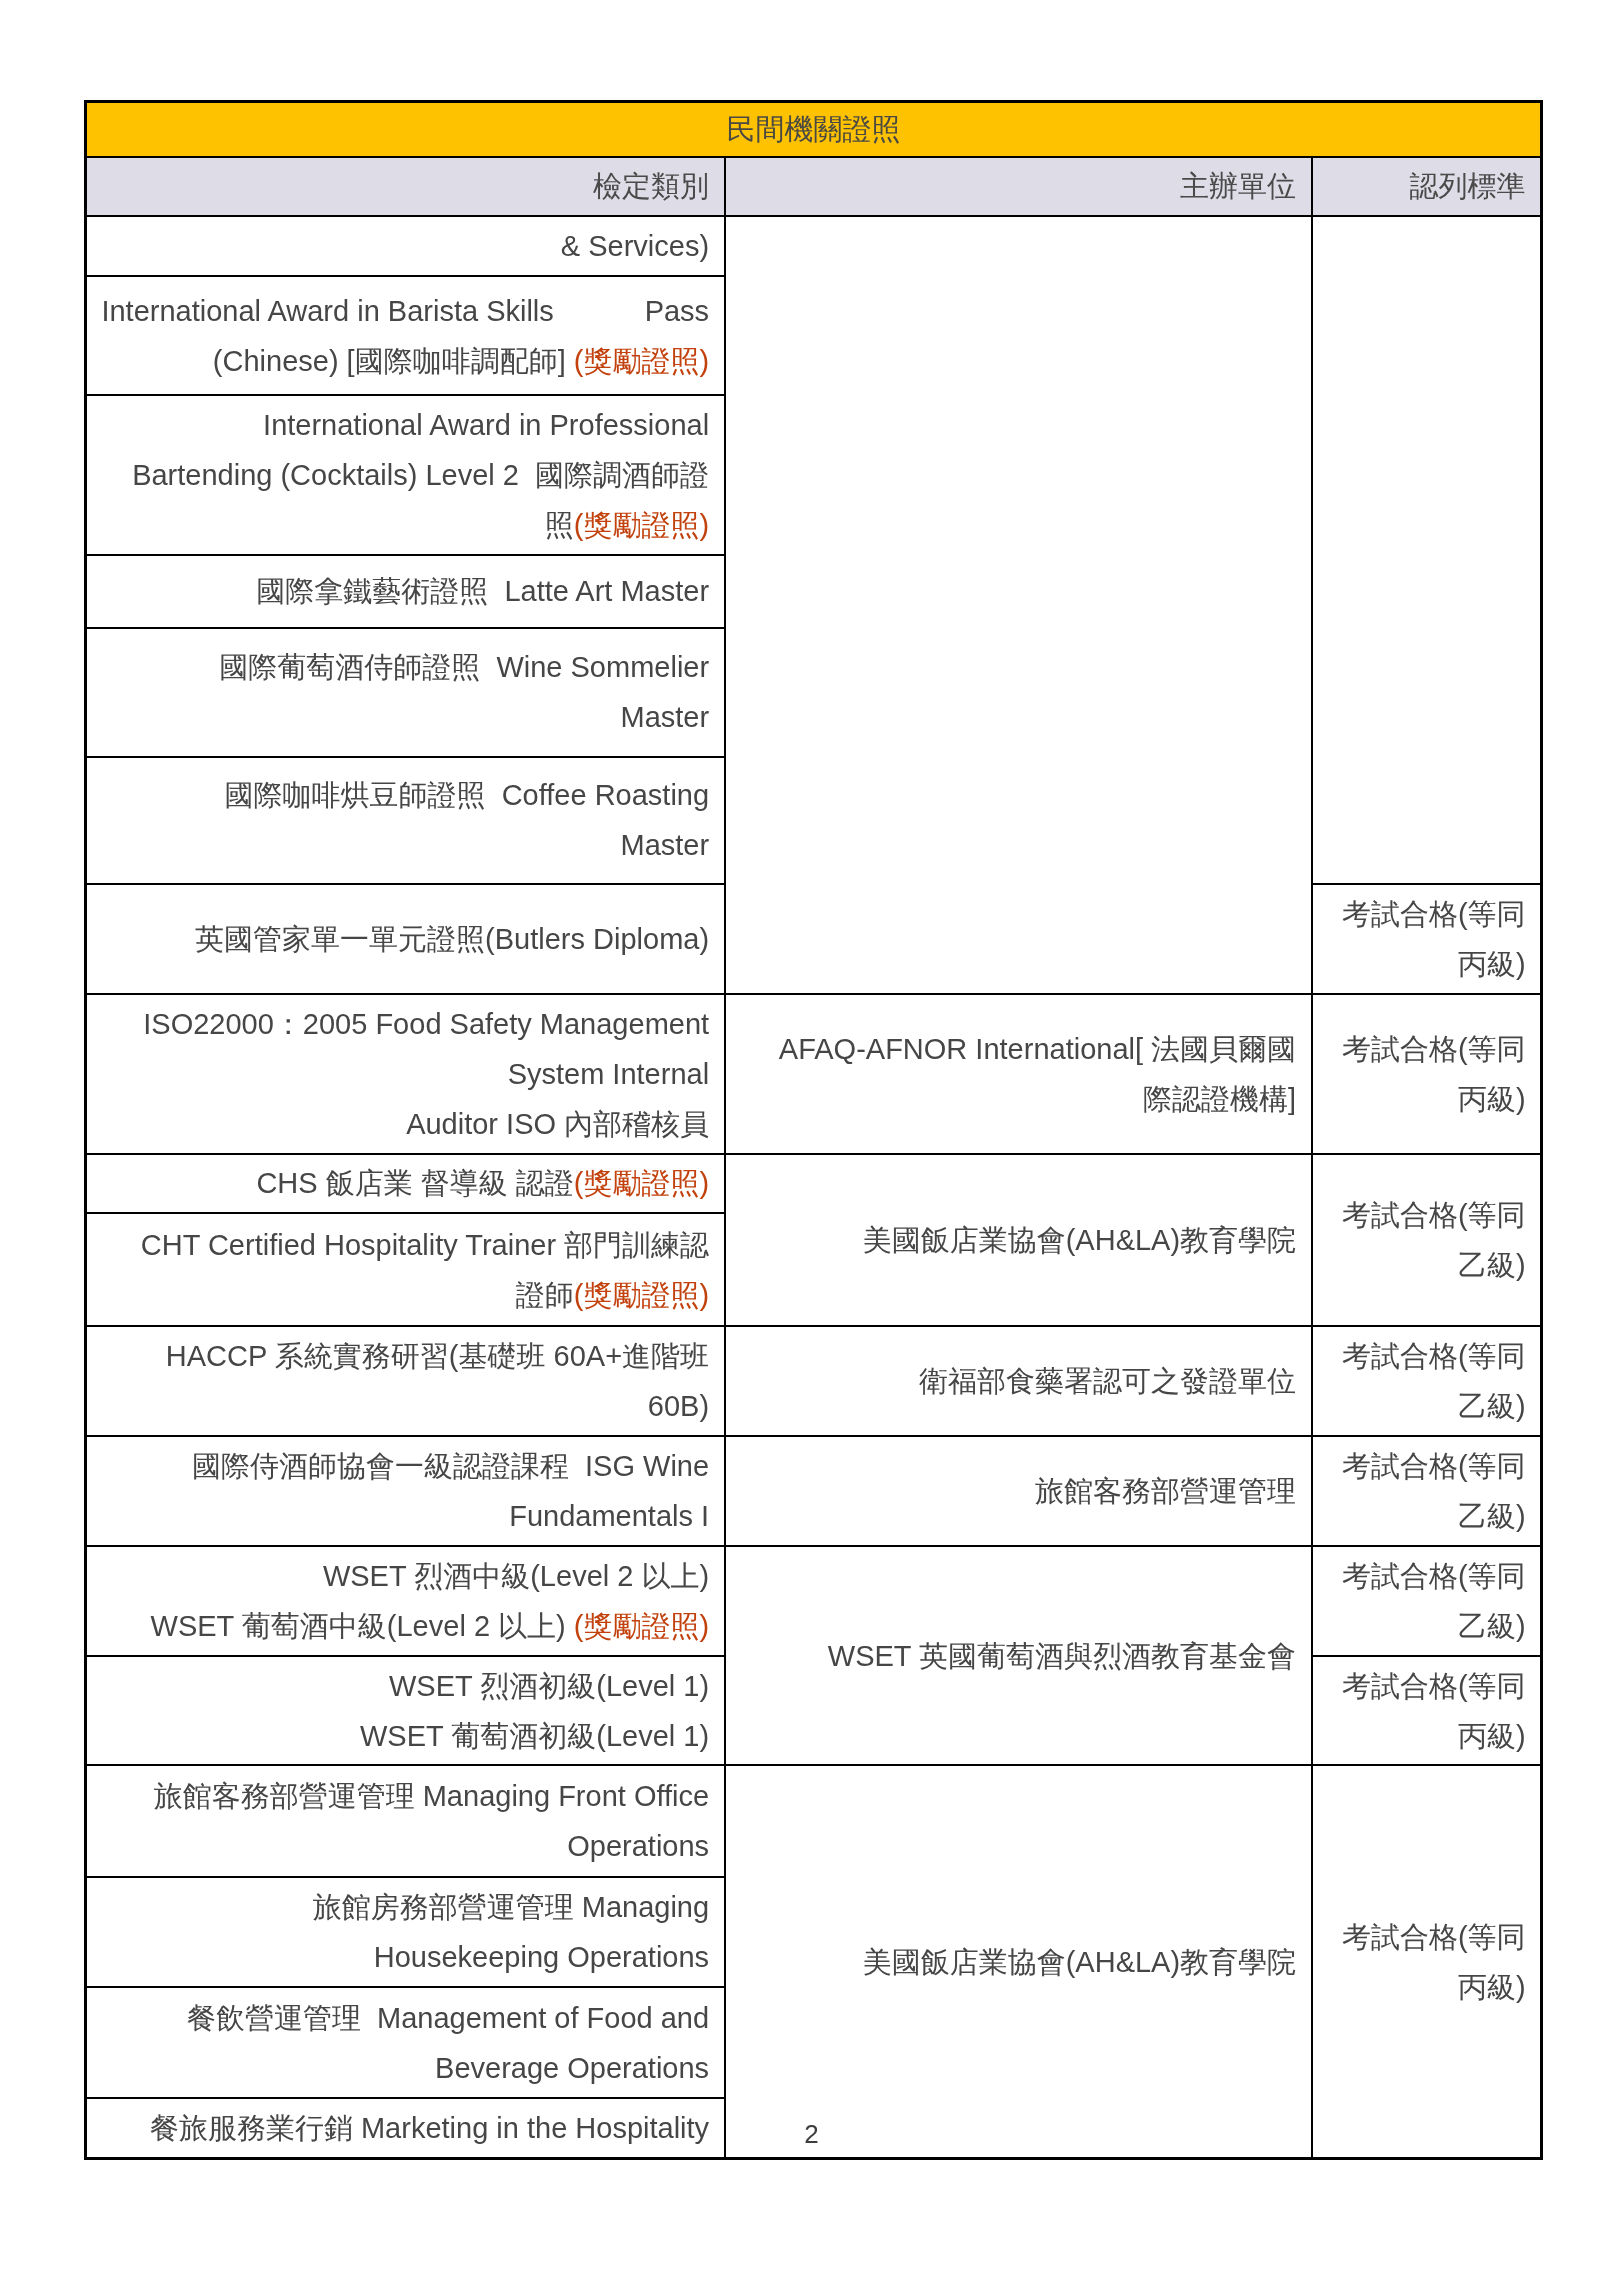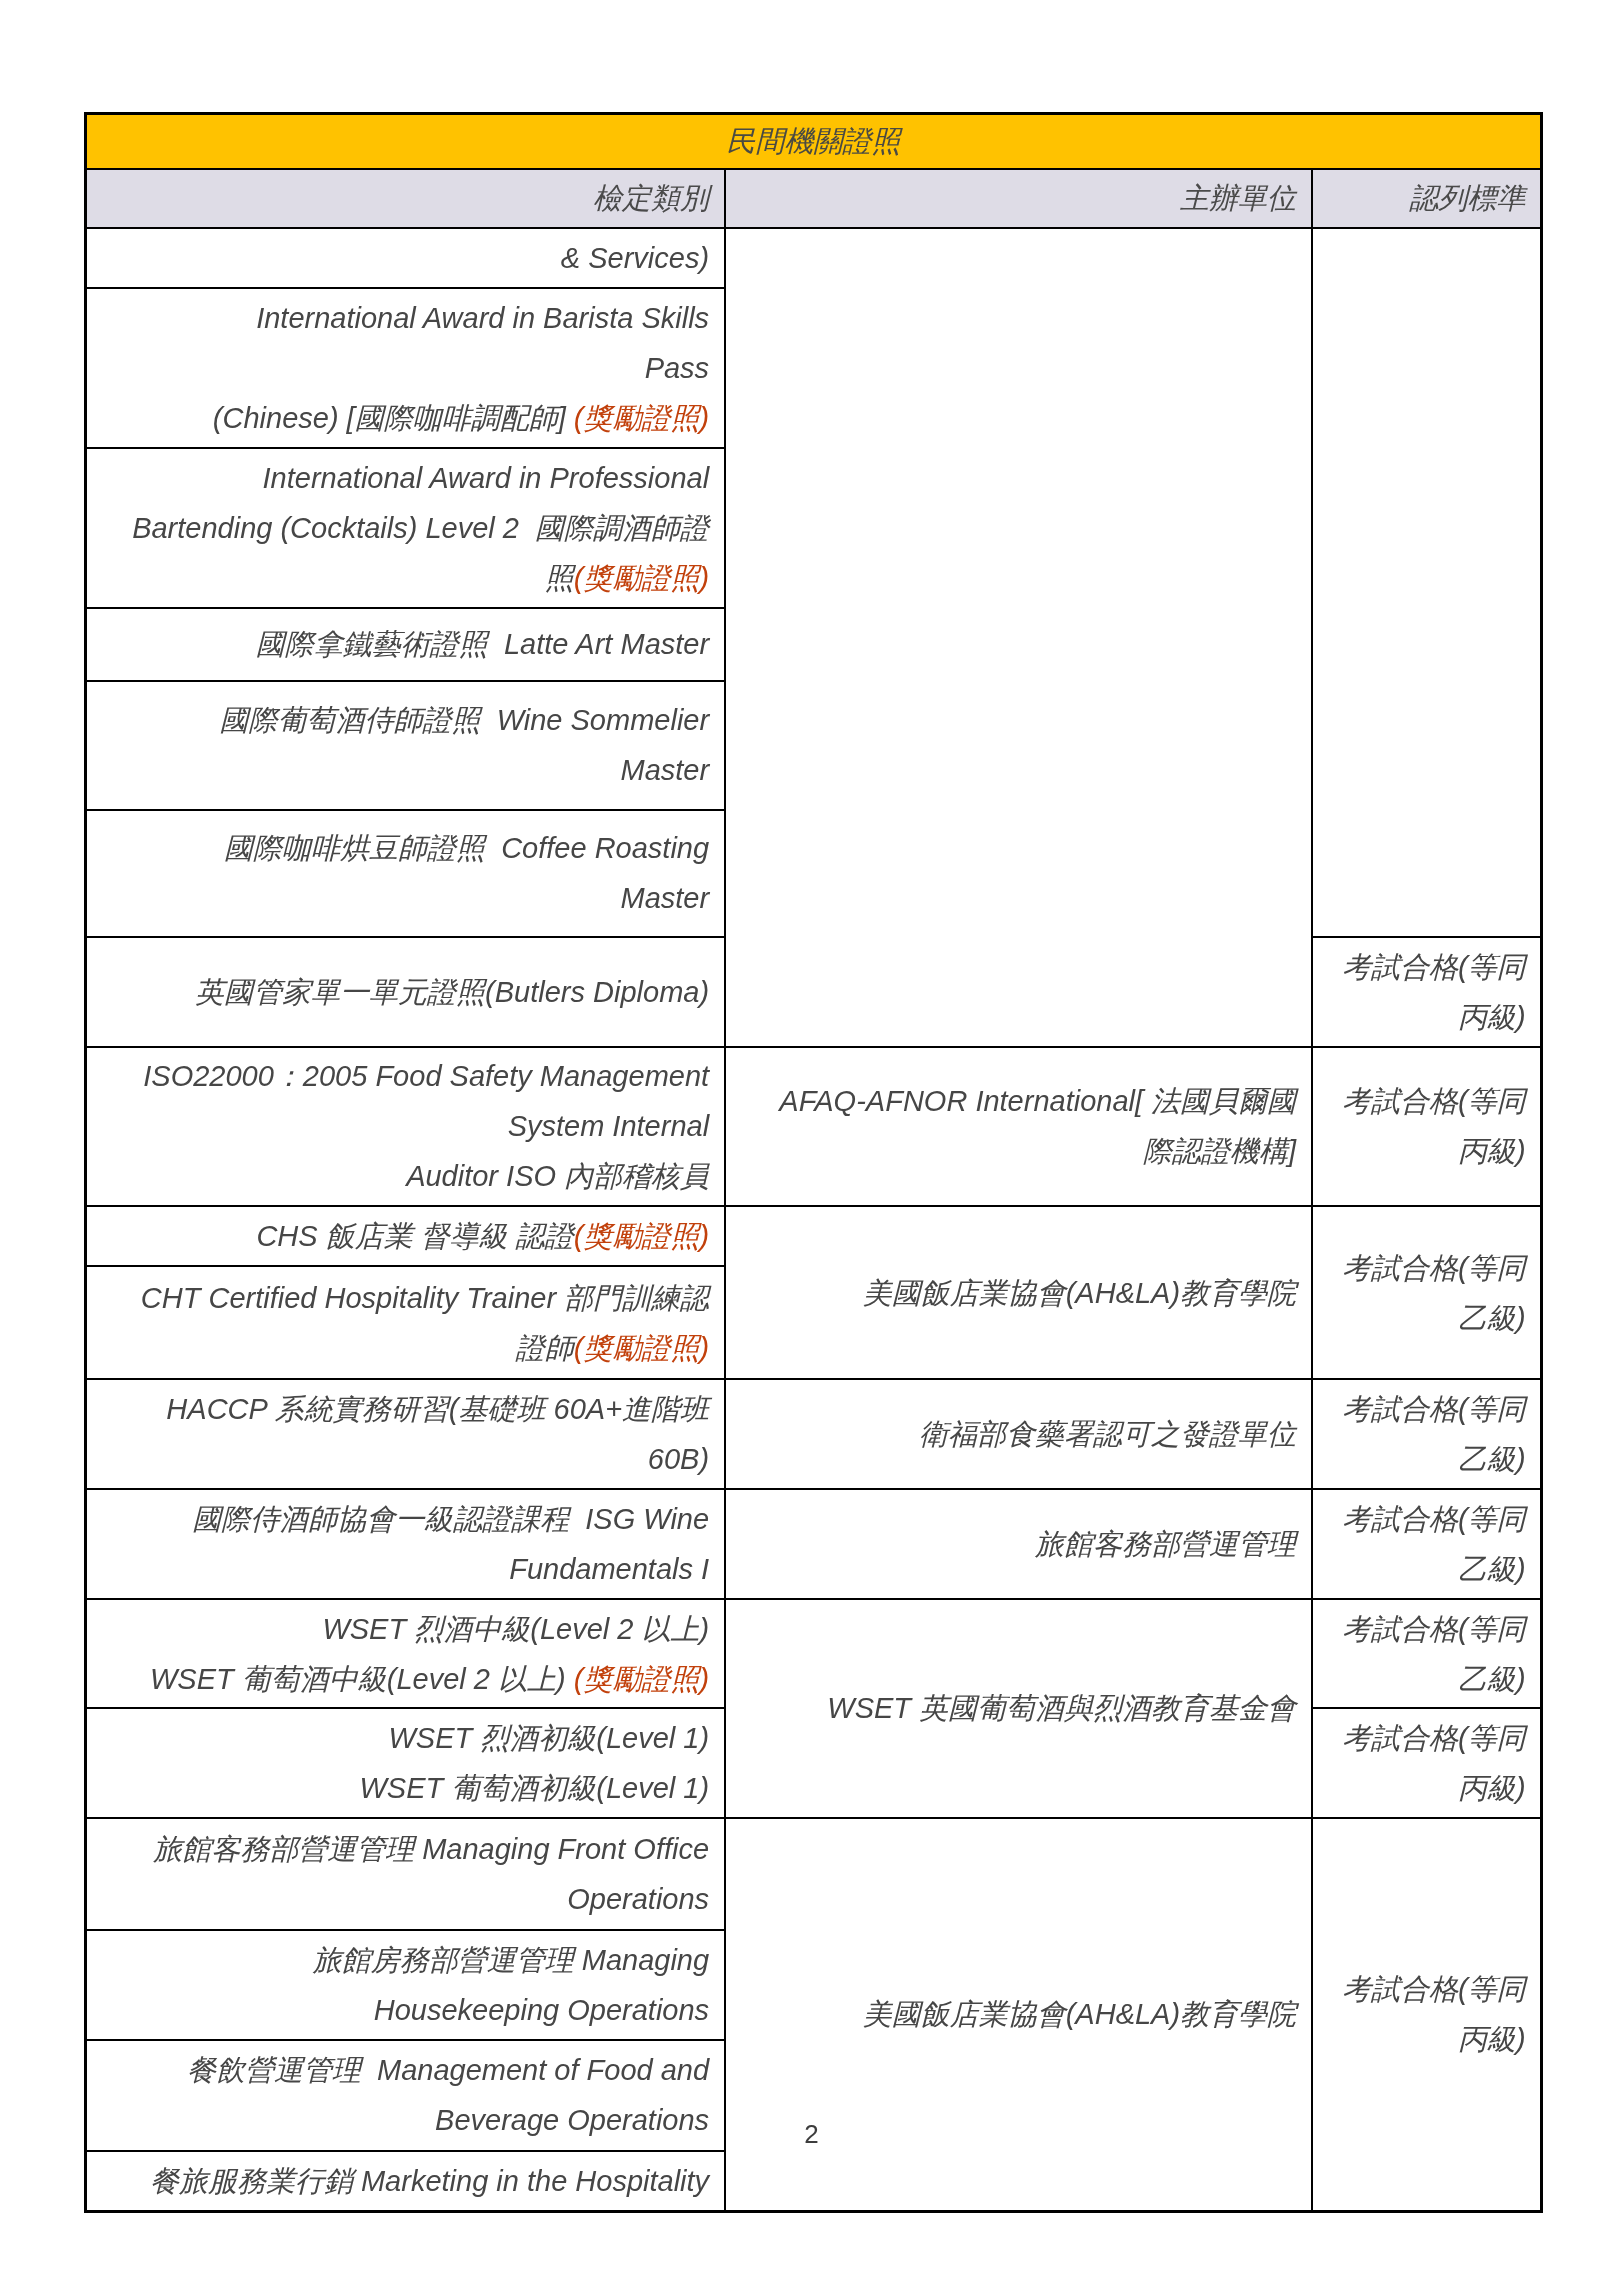--- a/index.html
+++ b/index.html
@@ -5,26 +5,25 @@
   html,body { margin:0; padding:0; background:#ffffff; }
   .page {
     position:relative;
     width:1623px; height:2295px;
     background:#ffffff;
     font-family:"Liberation Sans", sans-serif;
     color:#464646;
     overflow:hidden;
   }
   table.cert {
-    position:absolute; left:84px; top:112px;
+    position:absolute; left:84px; top:100px;
     width:1455px;
     border-collapse:collapse;
     table-layout:fixed;
     border:3.9px solid #000;
-    font-style:italic;
   }
   .cert td, .cert th {
     border:2px solid #000;
     font-size:29px;
     line-height:50px;
     font-weight:normal;
     vertical-align:middle;
     text-align:right;
     padding:3.9px 14.4px;
     overflow:hidden;
@@ -34,21 +33,21 @@
     background:#FFC200;
     text-align:center;
     padding:1.3px 0;
     color:#4a4a42;
   }
   .cert th { background:#DEDCE6; color:#4a4a4a; }
   .pre { white-space:pre-wrap; }
   .red { color:#c2410c; }
   .std-cell { padding:3.9px 10.5px; }
   .va-top { vertical-align:top; }
-  .flexline { display:flex; justify-content:space-between;flex-direction:column; }
+  .flexline { display:flex; justify-content:space-between; }
   .pagenum {
     position:absolute;
     top:2120px; left:0; width:100%;
     text-align:center;
     font-size:26px; line-height:29px;
     color:#3d3d3d;
   }
 </style>
 </head>
 <body>

